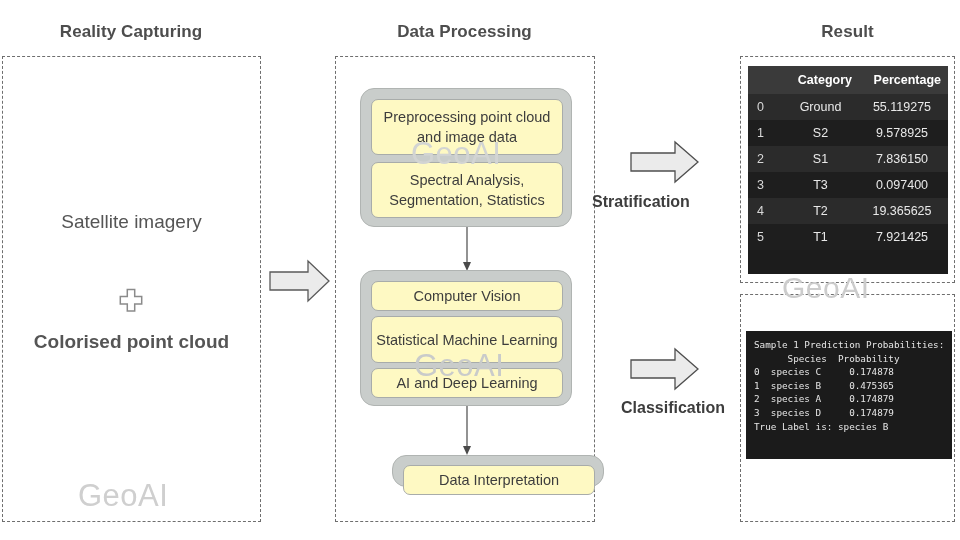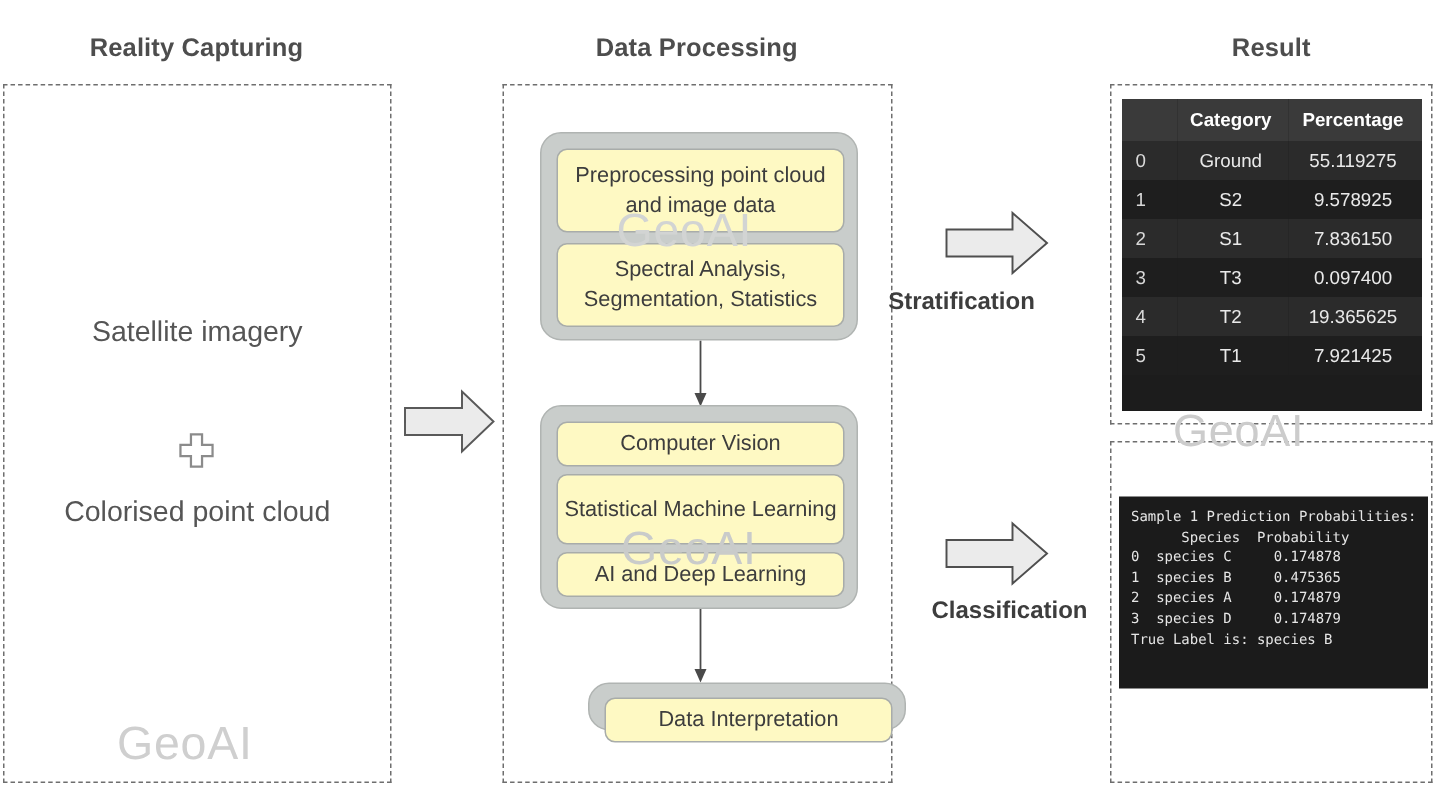--- a/index.html
+++ b/index.html
@@ -67,21 +67,21 @@
   .left-text {
     position: absolute;
     text-align: center;
     font-size: 19px;
     color: #555555;
     line-height: 27px;
     width: 259px;
     left: 2px;
   }
   #left-satellite { top: 208px; }
-  #left-cloud     { top: 328px; }
+  #left-cloud     { top: 328px; font-weight: bold; }
 
   #plus-icon {
     position: absolute;
     left: 117px;
     top: 288px;
     width: 28px;
     height: 28px;
   }
 
   
@@ -151,21 +151,21 @@
   #result-table table {
     width: 100%;
     border-collapse: collapse;
     font-family: "Liberation Sans", sans-serif;
     font-size: 12.5px;
   }
   #result-table th {
     background: #3a3a3a;
     color: #ffffff;
     font-weight: bold;
-    text-align: center;
+    text-align: right;
     padding: 7px 7px 7px 4px;
     font-size: 12.5px;
   }
   #result-table th.idx { width: 26px; }
   #result-table td {
     color: #e9e9e9;
     text-align: center;
     padding: 6px 7px 6px 4px;
     font-size: 12.5px;
   }

